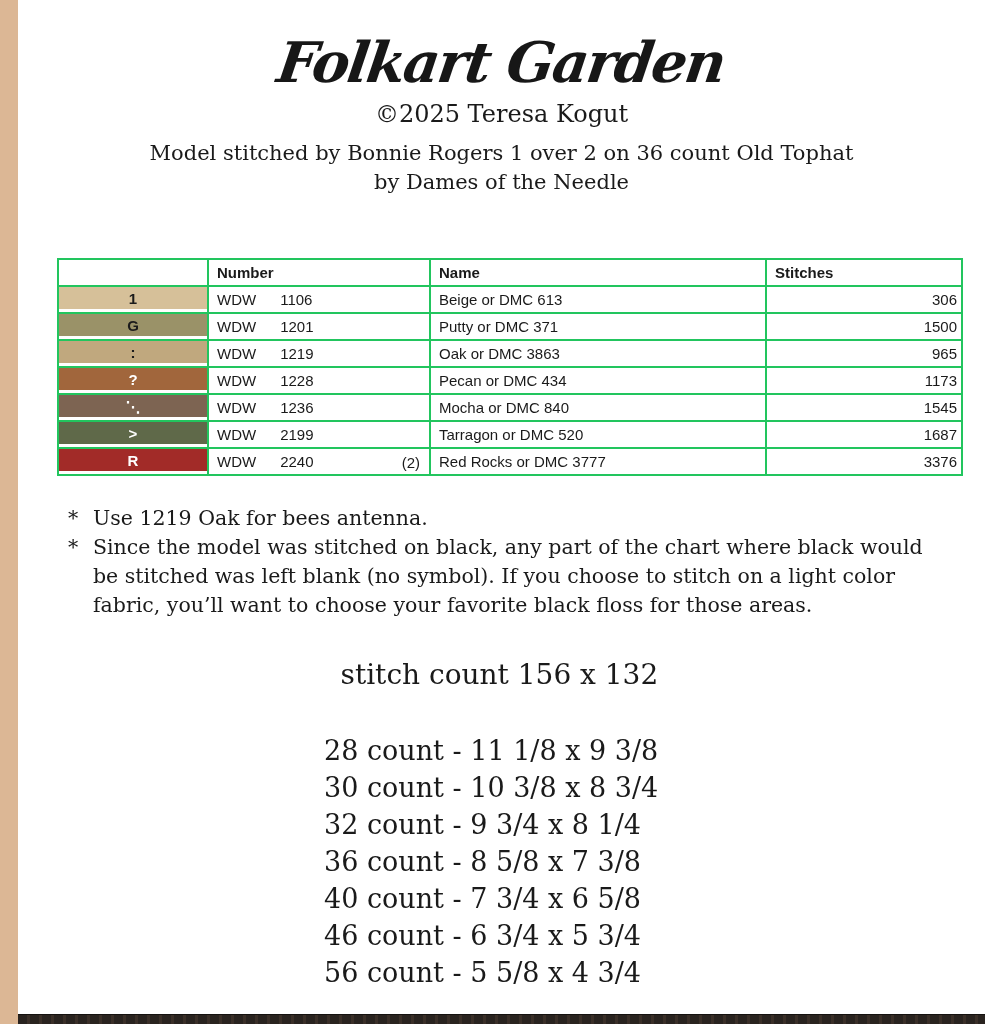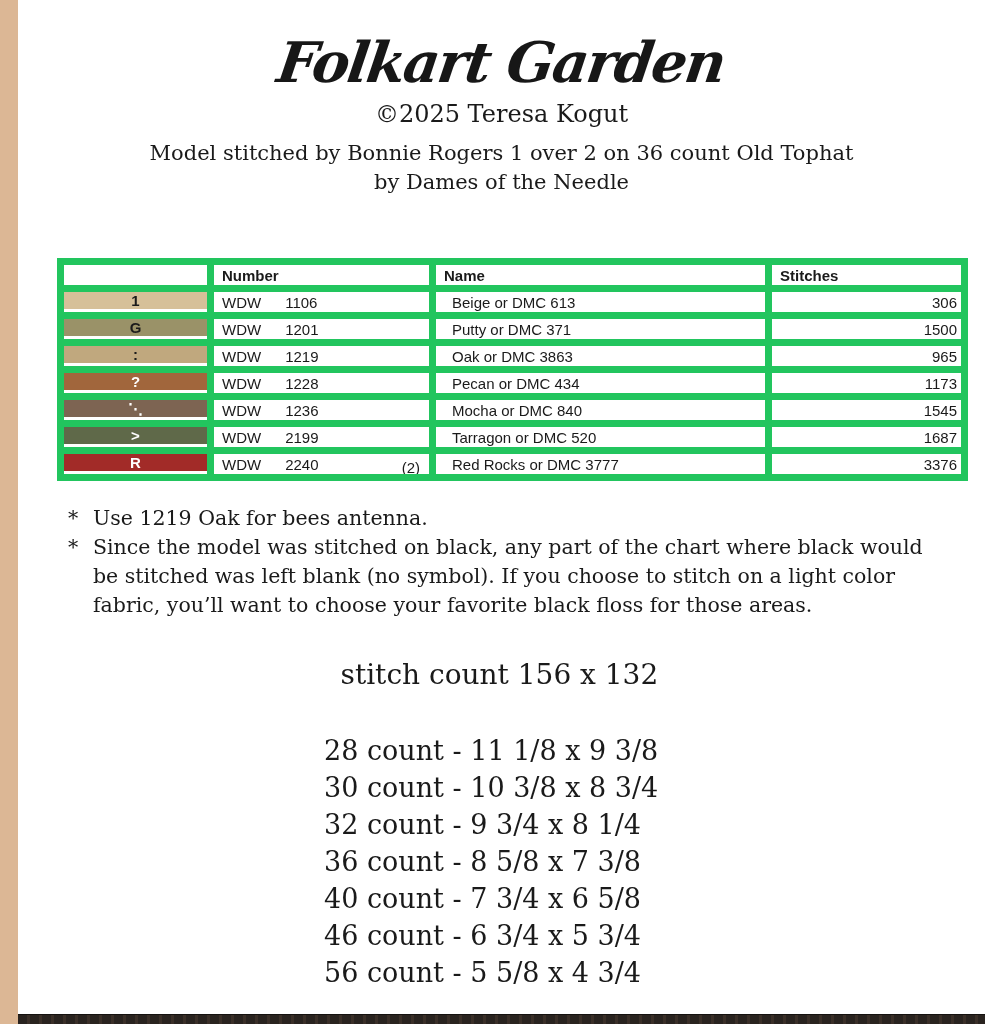--- a/index.html
+++ b/index.html
@@ -66,21 +66,21 @@
     border-collapse: collapse;
     table-layout: fixed;
     font-family: "Liberation Sans", sans-serif;
     font-size: 15px;
   }
   .legend col.c-sym     { width: 150px; }
   .legend col.c-num     { width: 222px; }
   .legend col.c-name    { width: 336px; }
   .legend col.c-stitch  { width: 196px; }
   .legend th, .legend td {
-    border: 7px solid #22c55e;
+    border: 2px solid #22c55e;
     height: 27px;
     overflow: hidden;
   }
   .legend th {
     text-align: left;
     font-weight: bold;
     padding-left: 8px;
     background: #ffffff;
   }
   td.sym-cell { position: relative; padding: 0; background: #ffffff; }
@@ -89,21 +89,21 @@
     display: flex; align-items: center; justify-content: center;
   }
   .sym {
     font-weight: bold;
     font-size: 15px;
     line-height: 15px;
   }
   td.num-cell { position: relative; padding-left: 8px; }
   .code { margin-left: 24px; }
   .skein-note { position: absolute; right: 9px; top: 5px; }
-  td.name-cell { padding-left: 16px; }
+  td.name-cell { padding-left: 8px; }
   td.stitch-cell { text-align: right; padding-right: 4px; }
 
   
   .notes {
     position: absolute; top: 504px; left: 57px; width: 878px;
     font-size: 20.5px;
     line-height: 29px;
   }
   .note-item { display: flex; }
   .note-star { width: 36px; padding-left: 11px; flex: none; }

